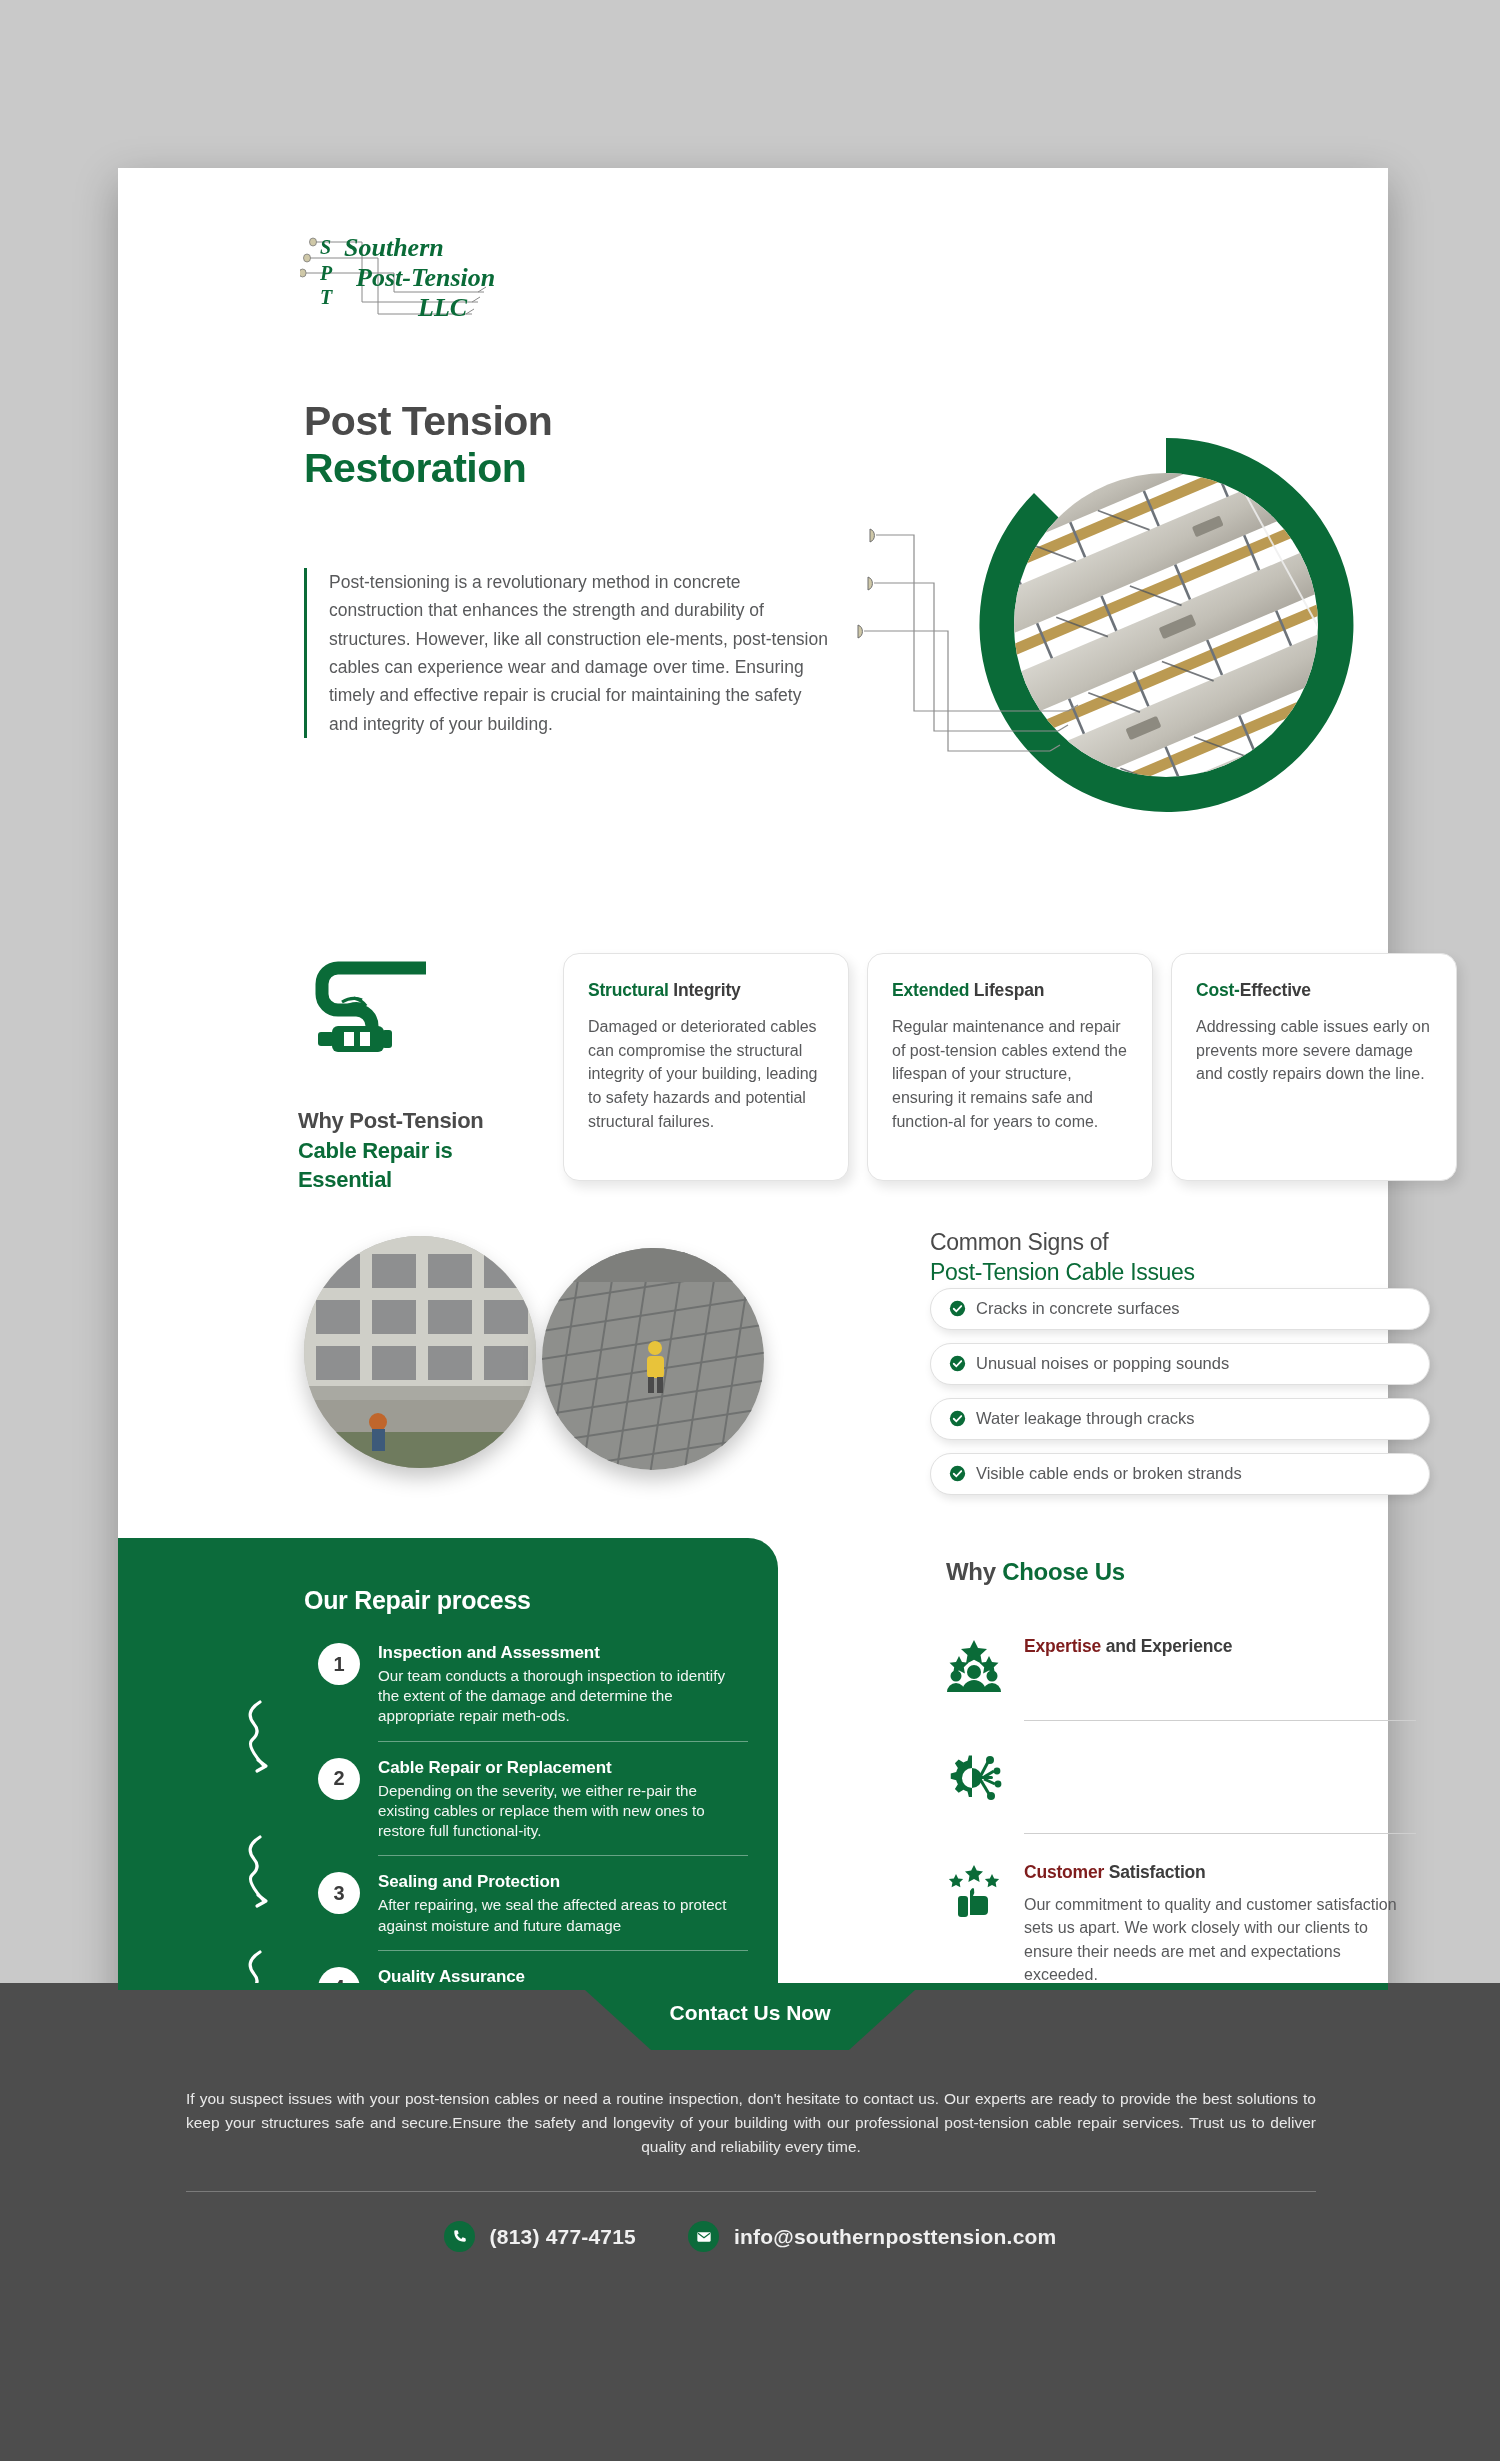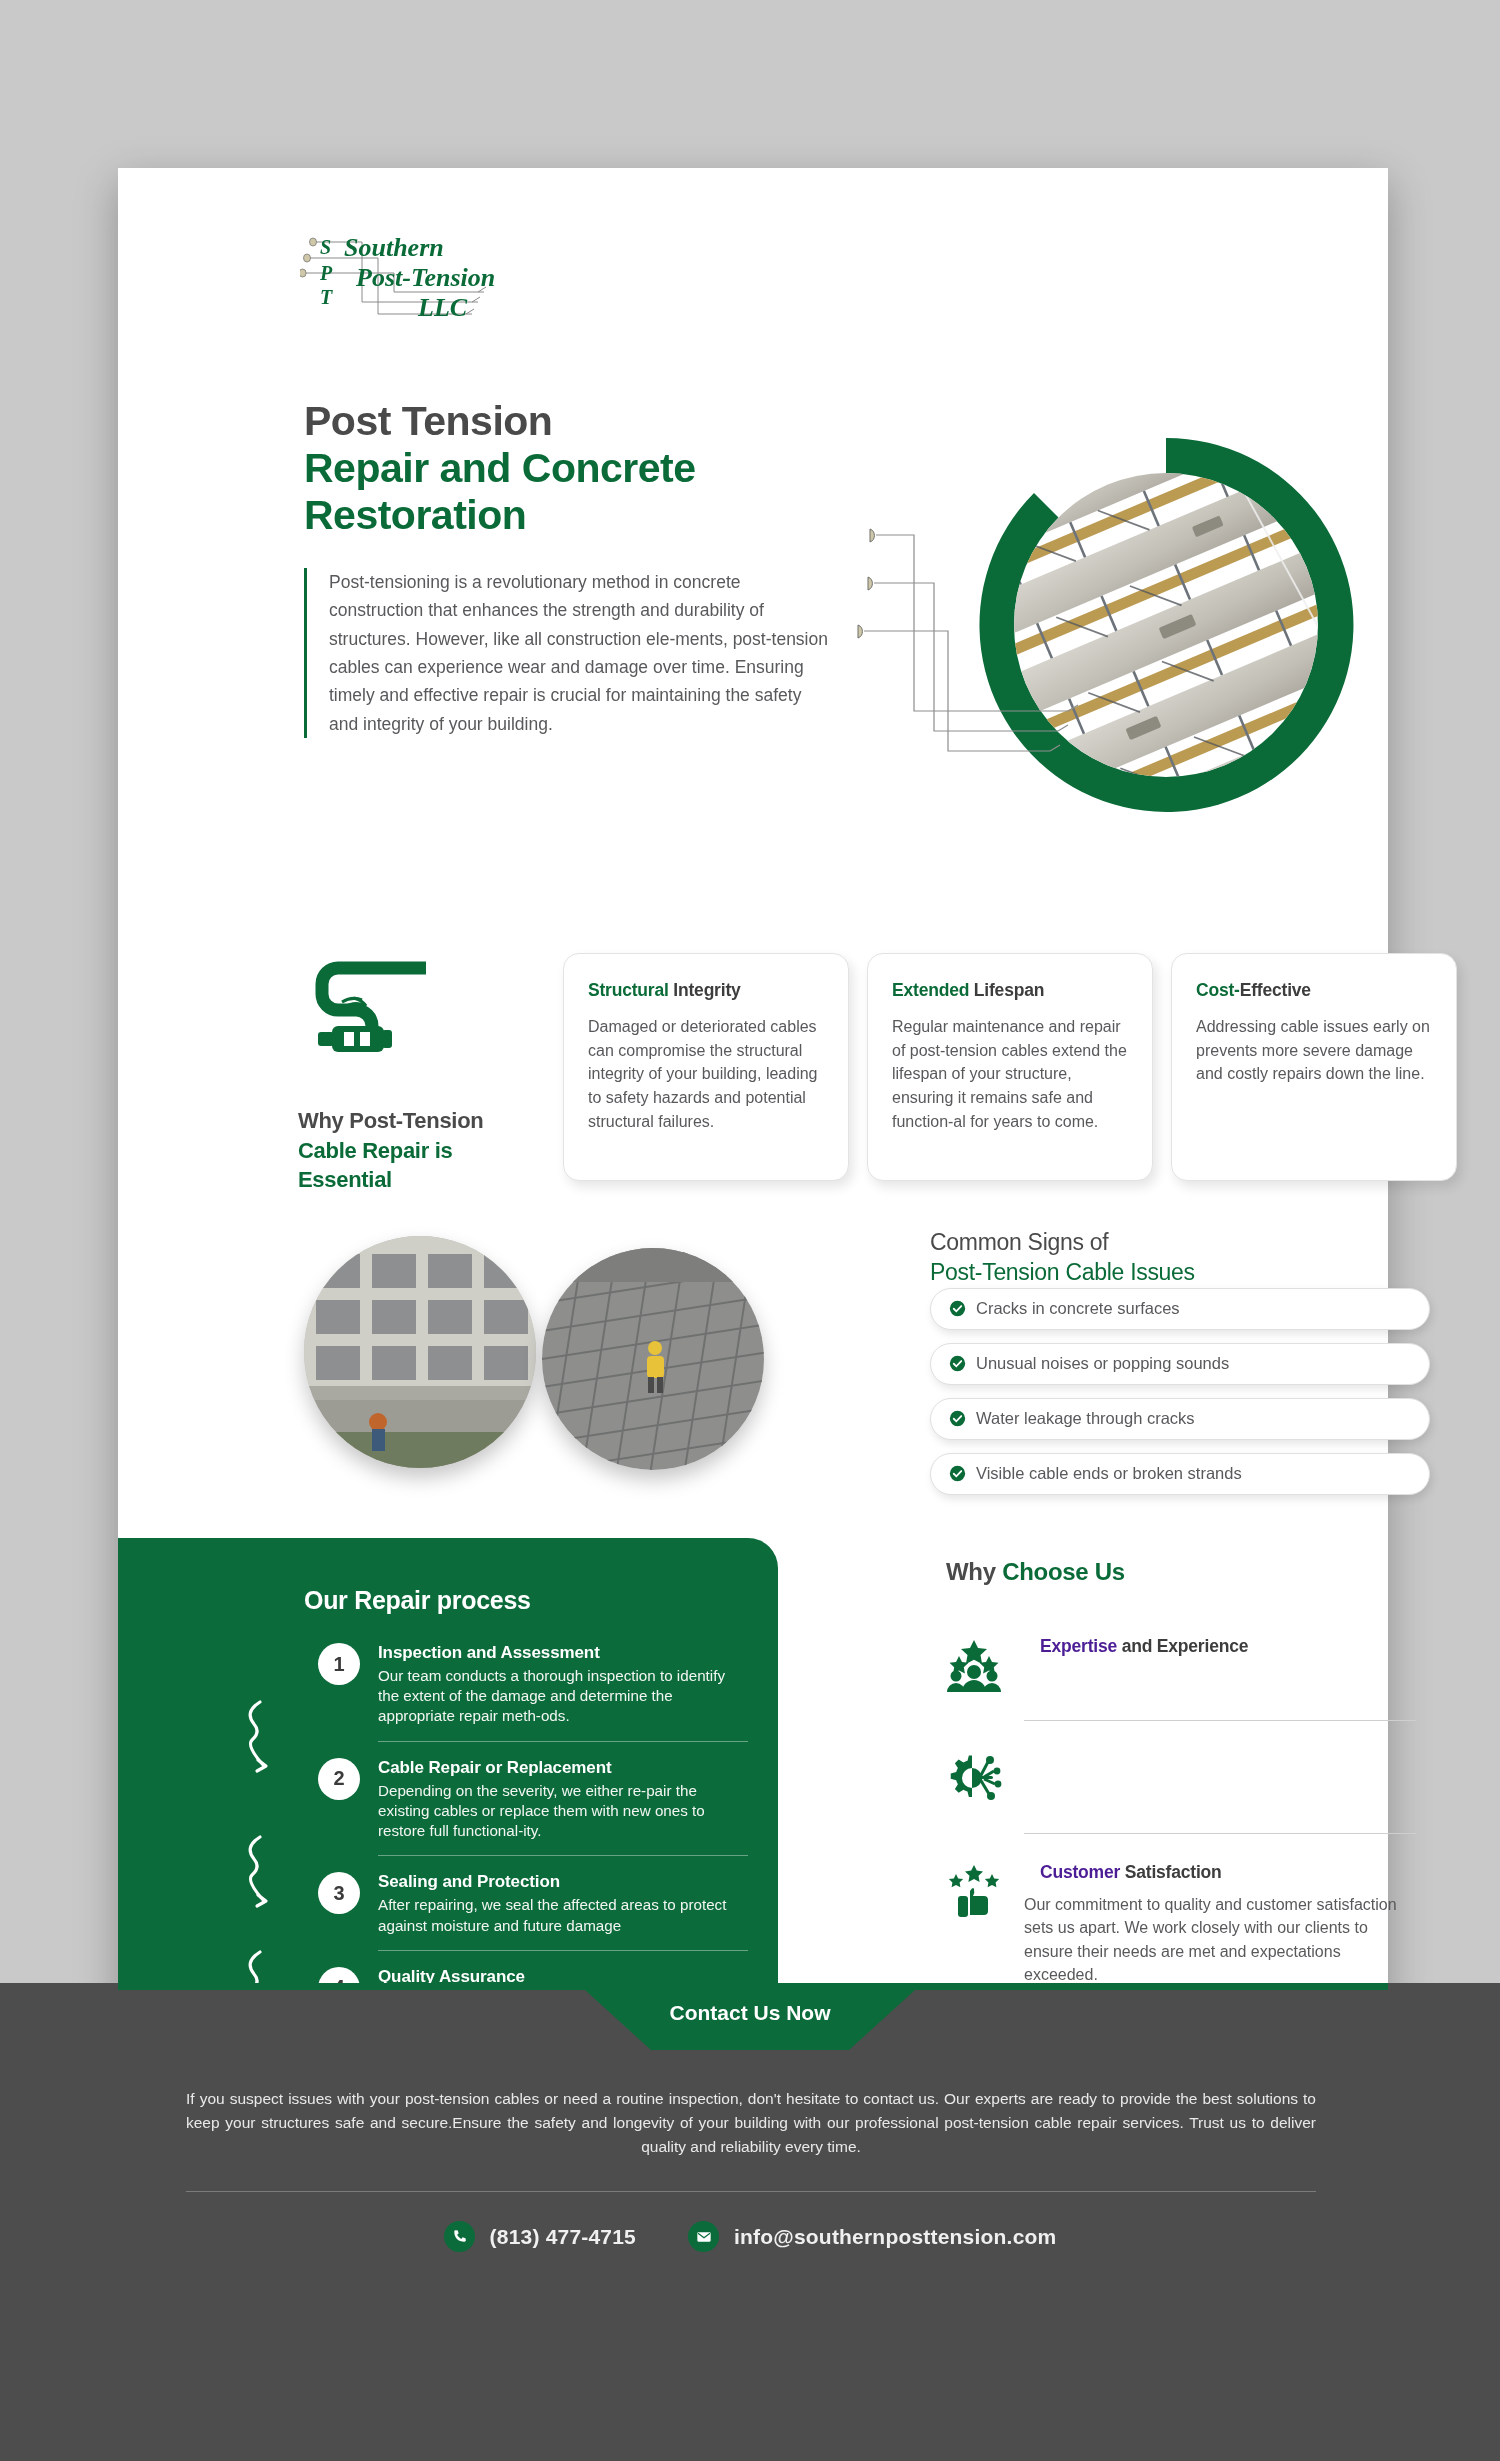--- a/index.html
+++ b/index.html
@@ -103,21 +103,21 @@
   .arrow-svg { position: absolute; left: 120px; width: 46px; height: 76px; }
 
   
   .choose { position: absolute; left: 828px; top: 1390px; width: 470px; }
   .choose-head { font-size: 24px; font-weight: bold; letter-spacing: -0.3px; margin-bottom: 50px; }
   .choose-head .g1 { color: #4a4a4a; }
   .choose-head .g2 { color: #0a6b38; }
   .citem { display: flex; gap: 22px; }
   .cicon { width: 56px; height: 56px; flex: 0 0 56px; margin-top: 2px; }
   .citem h5 { font-size: 17.5px; font-weight: bold; margin-bottom: 10px; letter-spacing: -0.2px; }
-  .citem h5 .g { color: #4c1d95; margin-left: 16px; }
+  .citem h5 .g { color: #7f1d1d; }
   .citem h5 .d { color: #3d3d3d; }
   .citem p { font-size: 16px; line-height: 1.46; color: #58595b; }
   .c-div { height: 1px; background: #cfcfcf; margin: 26px 0 28px 78px; }
 
   
   .footer {
     position: absolute; left: 0; top: 1983px;
     width: 1500px; height: 478px;
     background: #4d4d4d;
   }
@@ -180,21 +180,20 @@
       <text x="20" y="50" font-family="'Liberation Serif', serif" font-style="italic" font-weight="bold" font-size="20" fill="#0a6b38">P</text>
       <text x="20" y="74" font-family="'Liberation Serif', serif" font-style="italic" font-weight="bold" font-size="20" fill="#0a6b38">T</text>
       <text x="44" y="26" font-family="'Liberation Serif', serif" font-style="italic" font-weight="bold" font-size="26" fill="#0a6b38">Southern</text>
       <text x="56" y="56" font-family="'Liberation Serif', serif" font-style="italic" font-weight="bold" font-size="26" fill="#0a6b38">Post-Tension</text>
       <text x="118" y="86" font-family="'Liberation Serif', serif" font-style="italic" font-weight="bold" font-size="26" fill="#0a6b38">LLC</text>
     </svg>
   </div>
 
   <div class="hero-title">
     <div class="l1">Post Tension</div>
-    <div class="l2">Repair and Concrete</div>
     <div class="l3">Restoration</div>
   </div>
 
   <div class="hero-para">Post-tensioning is a revolutionary method in concrete construction that enhances the strength and durability of structures. However, like all construction ele-ments, post-tension cables can experience wear and damage over time. Ensuring timely and effective repair is crucial for maintaining the safety and integrity of your building.</div>
 
   <div class="hero-graphic">
     <svg viewBox="0 0 560 470" width="560" height="470">
       <defs>
         <clipPath id="heroCirc">
             <circle cx="348" cy="232" r="152"></circle>

